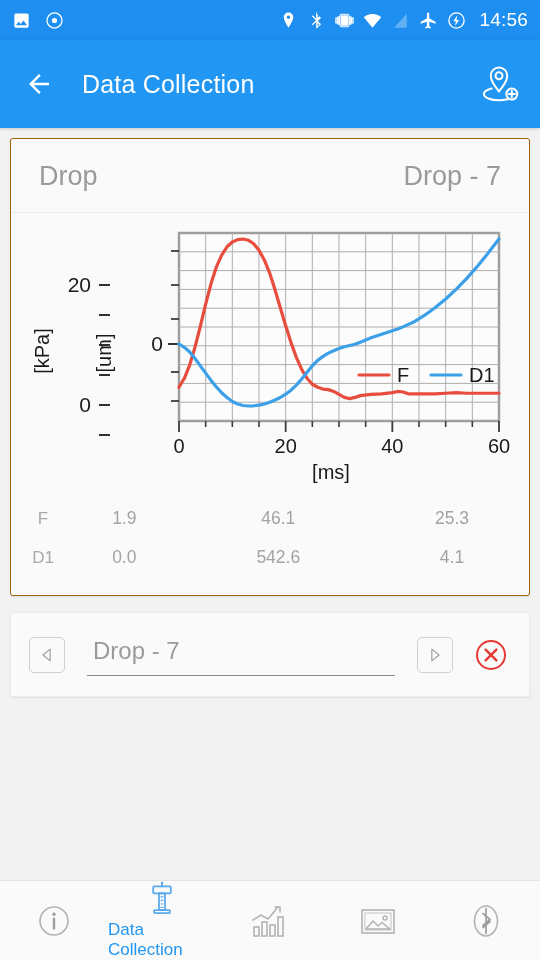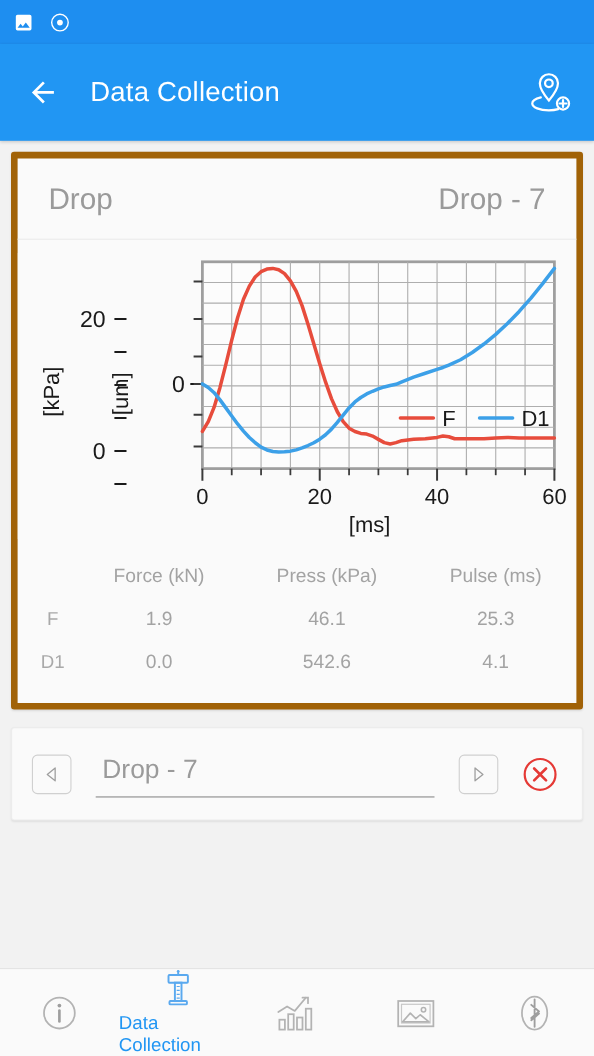--- a/index.html
+++ b/index.html
@@ -30,21 +30,21 @@
     position:relative;z-index:5;
   }
   .back-btn{width:42px;height:42px;display:flex;align-items:center;justify-content:center;cursor:pointer;}
   .app-title{font-size:25px;font-weight:400;margin-left:22px;letter-spacing:.2px;}
   .pin-btn{margin-left:auto;width:46px;height:46px;display:flex;align-items:center;justify-content:center;cursor:pointer;}
 
   
   .content{padding:10px 10px 0 10px;background:#f2f2f2;height:732px;}
 
   .card{
-    background:#fafafa;border:6px solid #a16207;border-radius:3px;
+    background:#fafafa;border:1px solid #a16207;border-radius:3px;
     box-shadow:0 1px 2px rgba(0,0,0,.10);
   }
 
   
   .card-head{
     display:flex;align-items:center;justify-content:space-between;
     padding:22px 28px 20px 28px;border-bottom:1px solid #ececec;
   }
   .card-head span{font-size:27px;color:#9a9a9a;font-weight:400;}
 
@@ -100,20 +100,46 @@
 
 <div class="status-bar">
   <div class="sb-left">
     <svg class="sb-icon" viewBox="0 0 24 24">
       <path d="M21 19V5a2 2 0 0 0-2-2H5a2 2 0 0 0-2 2v14a2 2 0 0 0 2 2h14a2 2 0 0 0 2-2zM8.5 13.5l2.5 3 3.5-4.5 4.5 6H5l3.5-4.5z"></path>
     </svg>
     <svg class="sb-icon" viewBox="0 0 24 24">
       <circle cx="12" cy="12" r="9.5" fill="none" stroke="#fff" stroke-width="1.6"></circle>
       <circle cx="12" cy="12" r="3.3"></circle>
     </svg>
+  </div>
+  <div class="sb-right">
+    <svg class="sb-icon" viewBox="0 0 24 24">
+      <path d="M12 2C8.7 2 6 4.7 6 8c0 4.5 6 13 6 13s6-8.5 6-13c0-3.3-2.7-6-6-6zm0 8.2A2.2 2.2 0 1 1 12 5.8a2.2 2.2 0 0 1 0 4.4z"></path>
+    </svg>
+    <svg class="sb-icon" viewBox="0 0 24 24">
+      <path d="M12.5 1.5h-.9v8.2L7.4 5.5 6.2 6.7l5 5-5 5 1.2 1.2 4.2-4.2v8.2h.9l5.3-5.3-4-3.9 4-3.9-5.3-5.3zm1.1 3.1l2 2-2 2v-4zm0 10.7l2 2-2 2v-4z"></path>
+    </svg>
+    <svg class="sb-icon" viewBox="0 0 24 24">
+      <path d="M1 9v6h1.8V9H1zm2.9-1.6v9.2h1.5V7.4H3.9zM18.6 7.4v9.2h1.5V7.4h-1.5zM21.2 9v6H23V9h-1.8zM8 4h8a1.6 1.6 0 0 1 1.6 1.6v12.8A1.6 1.6 0 0 1 16 20H8a1.6 1.6 0 0 1-1.6-1.6V5.6A1.6 1.6 0 0 1 8 4z" fill="none" stroke="#fff" stroke-width="1.3"></path>
+      <rect x="7.6" y="5.3" width="8.8" height="13.4" rx="1" fill="#fff"></rect>
+    </svg>
+    <svg class="sb-icon" viewBox="0 0 24 24">
+      <path d="M12 21l11-13.2C22.2 7 17.6 3.8 12 3.8S1.8 7 1 7.8L12 21z"></path>
+    </svg>
+    <svg class="sb-icon dim" viewBox="0 0 24 24">
+      <path d="M20 3L4 21h16V3z"></path>
+    </svg>
+    <svg class="sb-icon" viewBox="0 0 24 24">
+      <path d="M21 16v-2l-8-5V3.5a1.5 1.5 0 1 0-3 0V9l-8 5v2l8-2.5V19l-2 1.5V22l3.5-1 3.5 1v-1.5L13 19v-5.5L21 16z"></path>
+    </svg>
+    <svg class="sb-icon" viewBox="0 0 24 24">
+      <circle cx="12" cy="12" r="9.6" fill="none" stroke="#fff" stroke-width="1.7"></circle>
+      <path d="M13 5.5l-5 7.4h3.2l-1 6 5-7.6H12l1-5.8z"></path>
+    </svg>
+    <span class="sb-time">14:56</span>
   </div>
 </div>
 
 <div class="app-bar">
   <div class="back-btn">
     <svg width="30" height="30" viewBox="0 0 24 24">
       <path d="M20 11H7.8l5.6-5.6-1.4-1.4L4 12l8 8 1.4-1.4L7.8 13H20v-2z" fill="#fff"></path>
     </svg>
   </div>
   <div class="app-title">Data Collection</div>
@@ -215,26 +241,20 @@
             <text x="386" y="157" font-size="20" font-family="&quot;Liberation Sans&quot;, sans-serif" fill="#1a1a1a">F</text>
             <line x1="420" y1="150" x2="450" y2="150" stroke="#3ca0e8" stroke-width="3.2" stroke-linecap="round"></line>
             <text x="458" y="157" font-size="20" font-family="&quot;Liberation Sans&quot;, sans-serif" fill="#1a1a1a">D1</text>
           </g>
       </svg>
     </div>
 
     <table class="data-table">
       <tbody>
         <tr>
-          <td class="rowlabel"></td>
-          <td>Force (kN)</td>
-          <td>Press (kPa)</td>
-          <td>Pulse (ms)</td>
-        </tr>
-        <tr>
           <td class="rowlabel">F</td>
           <td>1.9</td>
           <td>46.1</td>
           <td>25.3</td>
         </tr>
         <tr>
           <td class="rowlabel">D1</td>
           <td>0.0</td>
           <td>542.6</td>
           <td>4.1</td>

